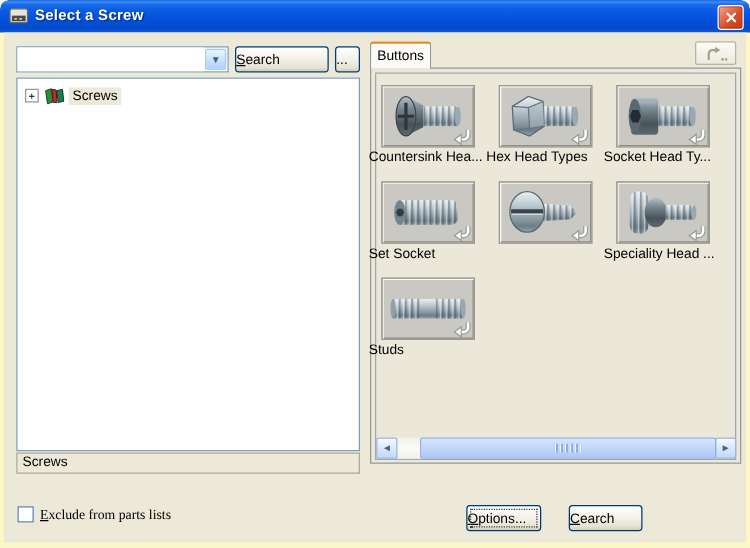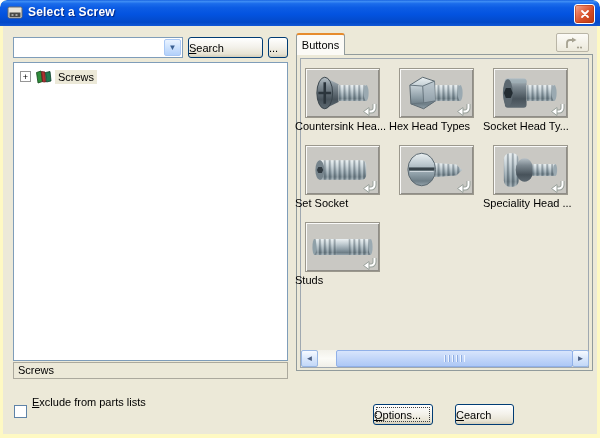--- a/index.html
+++ b/index.html
@@ -43,21 +43,21 @@
   .expander { width:11px; height:11px; border:1px solid #969696; background:#fff; display:grid;
     place-items:center; font-size:9px; line-height:8px; cursor:pointer; }
   .tree-icon { width:17px; height:15px; margin-left:4px; }
   .tree-label { margin-left:3px; padding:1px 3px; background:#ECE9D8; cursor:pointer; }
 
   .status-field { position:absolute; left:13px; top:362px; width:275px; height:17px;
     background:#ECE9D8; border:1px solid #ABA99D; padding:1px 4px; }
 
   .checkbox { position:absolute; left:14px; top:405px; width:13px; height:13px; background:#fff;
     border:1px solid #5E83A8; cursor:pointer; }
-  .checkbox-label { position:absolute; left:32px; top:396px; cursor:default; }
+  .checkbox-label { position:absolute; left:32px; top:406px; cursor:default;font-family:Liberation Serif, serif; }
 
   
   .tab { position:absolute; border:1px solid #919B9C; border-radius:3px 3px 0 0; display:flex;
     align-items:center; justify-content:center; cursor:pointer;text-align:center; }
   .tab.active { left:296px; top:33px; width:49px; height:22px; z-index:3; border-bottom:0;
     border-top:2px solid #E68B2C; background:#FBFAF6; }
   .tab.inactive { left:346px; top:36px; width:47px; height:18px; z-index:1;
     background:linear-gradient(180deg,#FEFEFD 0%,#F0EEE2 100%);margin-top:22px; }
   .up-btn { position:absolute; left:556px; top:33px; width:33px; height:19px;
     border:1px solid #B9B5A6; border-radius:2px;

